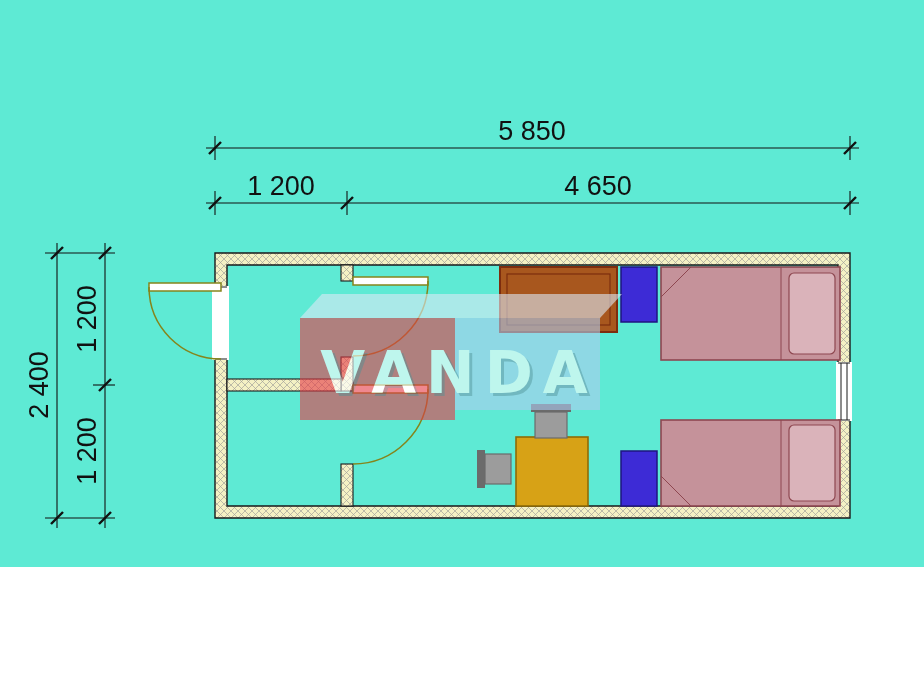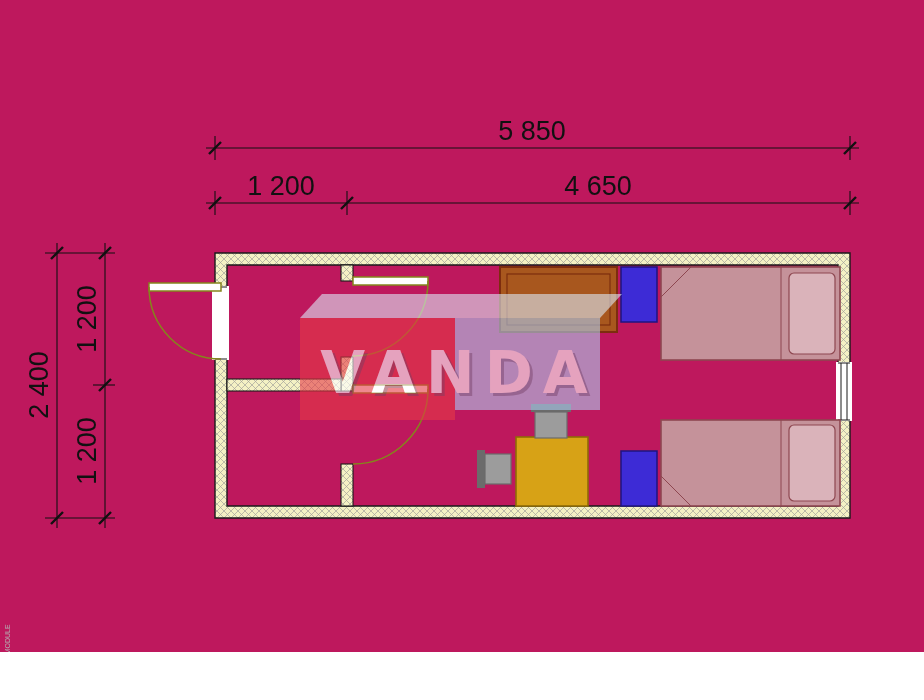--- a/index.html
+++ b/index.html
@@ -4,22 +4,22 @@
 <style>
   html, body {
     margin: 0;
     padding: 0;
     background: #ffffff;
     font-family: "Liberation Sans", sans-serif;
   }
   .canvas {
     position: relative;
     width: 924px;
-    height: 652px;
-    background: #be185d;
+    height: 567px;
+    background: #5eead4;
     overflow: hidden;
   }
   svg { display: block; }
   .dim {
     font-family: "Liberation Sans", sans-serif;
     font-size: 27px;
     fill: #111111;
   }
   .wm-text {
     font-family: "DejaVu Sans", "Liberation Sans", sans-serif;

